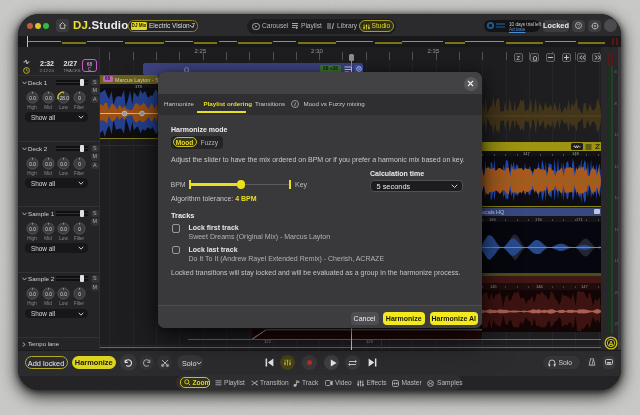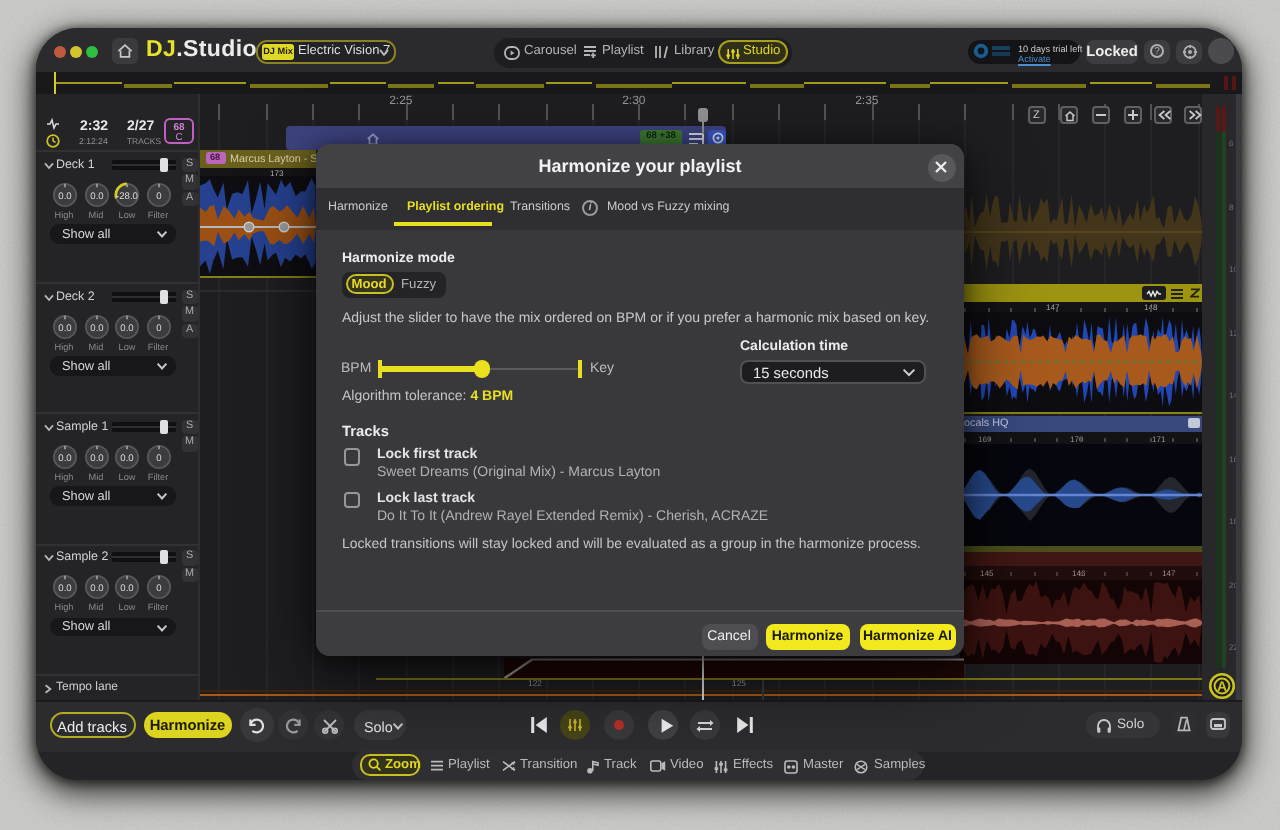--- a/index.html
+++ b/index.html
@@ -490,21 +490,21 @@
 <svg class="a" style="left:60px;top:264.7px" width="6" height="5">
         <polyline points="0.8,0.8 3,3.2 5.2,0.8" fill="none" stroke="#c8c8ca" stroke-width="1"></polyline>
       </svg>
 <div class="a" style="left:0;top:289.5px;width:82px;height:1px;background:#313134;"></div>
 <svg class="a" style="left:4px;top:295px" width="4" height="5">
         <polyline points="0.8,0.6 3.2,2.5 0.8,4.4" fill="none" stroke="#bababc" stroke-width="0.9"></polyline>
       </svg>
 <div class="a txt" style="left:10px;top:293.5px;font-size:6px;color:#cfcfd1;">Tempo lane</div>
 </div>
 <div class="a" style="left:0;top:336px;width:603px;height:25.5px;background:#2c2c2e;border-top:1px solid #1a1a1c;"></div>
-<div class="a" style="left:6.5px;top:341.5px;width:43px;height:13.5px;border:1px solid #b3ab26;border-radius:7px;color:#ececee;font-size:7.4px;text-align:center;line-height:13px;">Add tracks</div>
+<div class="a" style="left:6.5px;top:341.5px;width:43px;height:13.5px;border:1px solid #b3ab26;border-radius:7px;color:#ececee;font-size:7.4px;text-align:center;line-height:13px;">Add locked</div>
 <div class="a" style="left:54px;top:341.5px;width:43.5px;height:13.5px;background:#dcd41e;border-radius:7px;color:#1c1a02;font-size:7.4px;font-weight:bold;text-align:center;line-height:13.5px;">Harmonize</div>
 <div class="a" style="left:101.5px;top:340px;width:17px;height:17px;border-radius:50%;background:#38383b;"></div>
 <svg class="a" style="left:105.5px;top:344.5px" width="9" height="8">
       <path d="M1.2 3.2 A3.2 3.2 0 1 1 2.2 6.4" fill="none" stroke="#e0e0e2" stroke-width="1.1"></path>
       <path d="M1.2 0.8 V3.4 H3.8" fill="none" stroke="#e0e0e2" stroke-width="1.1"></path>
     </svg>
 <div class="a" style="left:120.5px;top:341px;width:15px;height:15px;border-radius:50%;background:#333336;"></div>
 <svg class="a" style="left:124px;top:344.8px" width="9" height="8">
       <path d="M7.8 3.2 A3.2 3.2 0 1 0 6.8 6.4" fill="none" stroke="#9a9a9e" stroke-width="1.1"></path>
       <path d="M7.8 0.8 V3.4 H5.2" fill="none" stroke="#9a9a9e" stroke-width="1.1"></path>
@@ -606,21 +606,20 @@
     </svg>
 <div class="a txt" style="left:383.5px;top:365px;font-size:6.6px;color:#bababc;">Master</div>
 <svg class="a" style="left:409px;top:365.5px" width="7" height="7">
       <circle cx="3.5" cy="3.5" r="2.9" fill="none" stroke="#bababc" stroke-width="0.8"></circle>
       <path d="M1.5 2.2 L5.5 4.8 M5.5 2.2 L1.5 4.8" stroke="#bababc" stroke-width="0.7"></path>
     </svg>
 <div class="a txt" style="left:419px;top:365px;font-size:6.6px;color:#bababc;">Samples</div>
 <div class="a" style="left:140px;top:58px;width:324px;height:256px;border-radius:7px;background:#39393b;box-shadow:0 10px 34px rgba(0,0,0,.62),0 2px 10px rgba(0,0,0,.5);overflow:hidden;" id="modal">
 <div class="a" style="left:0;top:0;width:324px;height:21.5px;background:#424244;"></div>
 <div class="a" style="left:0;top:21.5px;width:324px;height:21.5px;background:#2f2f31;"></div>
-<div class="a txt" style="left:0;top:6px;width:324px;text-align:center;font-size:9px;font-weight:bold;color:#f2f2f4;">Harmonize your playlist</div>
 <div class="a" style="left:305.5px;top:4.5px;width:14px;height:14px;border-radius:50%;background:#58585c;"></div>
 <svg class="a" style="left:309px;top:8px" width="7" height="7">
         <path d="M1 1 L6 6 M6 1 L1 6" stroke="#ececee" stroke-width="1.2"></path>
       </svg>
 <div class="a txt" style="left:6px;top:28px;font-size:6.2px;color:#cacacc;">Harmonize</div>
 <div class="a txt" style="left:45.5px;top:28px;font-size:6.2px;font-weight:bold;color:#e8df20;">Playlist ordering</div>
 <div class="a" style="left:39px;top:39px;width:48.5px;height:1.8px;background:#e8df20;"></div>
 <div class="a txt" style="left:97px;top:28px;font-size:6.2px;color:#cacacc;">Transitions</div>
 <div class="a" style="left:133px;top:27.5px;width:8px;height:8px;border:0.9px solid #9a9a9e;border-radius:50%;color:#b8b8ba;font-size:5.5px;text-align:center;line-height:7.5px;font-style:italic;font-weight:bold;">i</div>
 <div class="a txt" style="left:145.5px;top:28px;font-size:6.2px;color:#cacacc;">Mood vs Fuzzy mixing</div>
@@ -632,21 +631,21 @@
 <div class="a txt" style="left:12.5px;top:108.5px;font-size:7px;color:#bcbcbe;">BPM</div>
 <div class="a" style="left:31px;top:108.2px;width:1.6px;height:8.5px;background:#e8df20;"></div>
 <div class="a" style="left:32px;top:111.4px;width:52px;height:2.4px;background:#e8df20;border-radius:1px;"></div>
 <div class="a" style="left:84px;top:111.7px;width:47px;height:1.8px;background:#5c5c60;border-radius:1px;"></div>
 <div class="a" style="left:78.5px;top:108px;width:8.5px;height:8.5px;border-radius:50%;background:#ecdf1e;"></div>
 <div class="a" style="left:131px;top:108.2px;width:1.6px;height:8.5px;background:#e8df20;"></div>
 <div class="a txt" style="left:137px;top:108.5px;font-size:7px;color:#bcbcbe;">Key</div>
 <div class="a txt" style="left:13px;top:122.5px;font-size:7px;color:#c5c5c7;">Algorithm tolerance: <span style="color:#e8df20;font-weight:bold;">4 BPM</span></div>
 <div class="a txt" style="left:212px;top:97.5px;font-size:7px;font-weight:bold;color:#ececee;">Calculation time</div>
 <div class="a" style="left:212px;top:107.5px;width:93px;height:12.5px;background:#1d1d1f;border:1px solid #515155;border-radius:4px;"></div>
-<div class="a txt" style="left:218.5px;top:110px;font-size:7.4px;color:#e8e8ea;">15 seconds</div>
+<div class="a txt" style="left:218.5px;top:110px;font-size:7.4px;color:#e8e8ea;">5 seconds</div>
 <svg class="a" style="left:293px;top:112px" width="7px" height="5">
         <polyline points="0.8,0.8 3.5,3.5 6.2,0.8" fill="none" stroke="#d0d0d2" stroke-width="1"></polyline>
       </svg>
 <div class="a txt" style="left:13px;top:138.5px;font-size:7.4px;font-weight:bold;color:#ececee;">Tracks</div>
 <div class="a" style="left:13.5px;top:152px;width:8.5px;height:8.5px;border:1.1px solid #98989c;border-radius:2px;"></div>
 <div class="a txt" style="left:30.5px;top:152px;font-size:7px;font-weight:bold;color:#e4e4e6;">Lock first track</div>
 <div class="a txt" style="left:30.5px;top:161px;font-size:7px;color:#b2b2b4;">Sweet Dreams (Original Mix) - Marcus Layton</div>
 <div class="a" style="left:13.5px;top:173.5px;width:8.5px;height:8.5px;border:1.1px solid #98989c;border-radius:2px;"></div>
 <div class="a txt" style="left:30.5px;top:173.5px;font-size:7px;font-weight:bold;color:#e4e4e6;">Lock last track</div>
 <div class="a txt" style="left:30.5px;top:182.5px;font-size:7px;color:#b2b2b4;">Do It To It (Andrew Rayel Extended Remix) - Cherish, ACRAZE</div>

